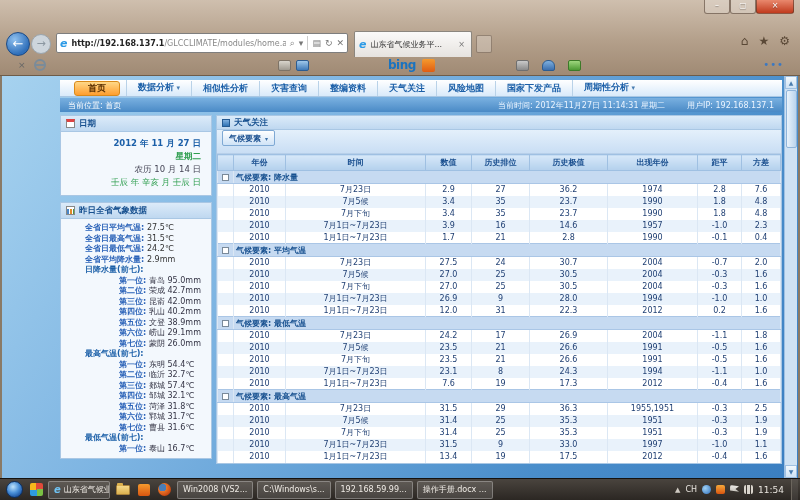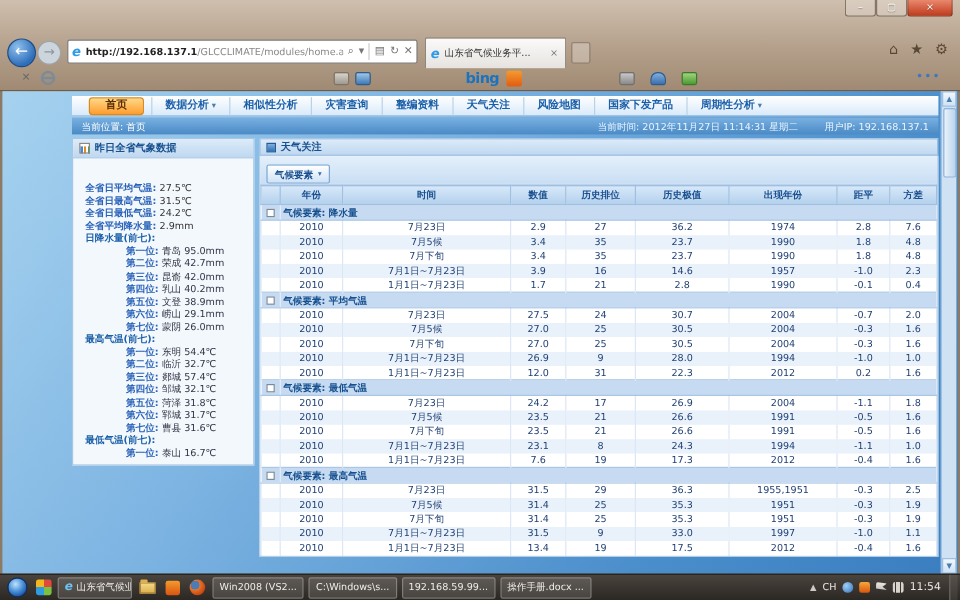--- a/index.html
+++ b/index.html
@@ -97,37 +97,37 @@
                 background:linear-gradient(#fff,#fff) , #cde;
                 border:1px solid #888;
                 background-image:linear-gradient(90deg,#4a86c8 2px,transparent 2px,transparent 3px,#e08a2a 3px,#e08a2a 5px,transparent 5px,transparent 6px,#4a9a4a 6px);
                 background-size:9px 7px; background-position:0 2px; background-repeat:no-repeat; background-color:#fff; }
   .cal-body { padding:5px 10px 6px 6px; text-align:right; font-size:8.5px; line-height:13px; }
   .c-l1 { color:#1b5fa8; font-weight:bold; }
   .c-l2 { color:#2e9e4f; font-weight:bold; }
   .c-l3 { color:#445; }
   .c-l4 { color:#2e9e4f; }
 
-  .stats-body { padding:4px 4px 4px 10px; font-size:8px; line-height:10.5px;margin-top:16px; }
+  .stats-body { padding:4px 4px 4px 24px; font-size:8px; line-height:10.5px; }
   .stat-line { white-space:nowrap; }
   .stat-label { color:#2a62b8; font-weight:bold; }
   .stat-value { color:#333; }
   .sec-head { color:#1b5fa8; font-weight:bold; }
   .rank-line { padding-left:34px; white-space:nowrap; }
   .rank-label { color:#2a62b8; font-weight:bold; }
   .rank-value { color:#334; }
 
   
   .main { flex:1; min-width:0; }
   .main-hd { height:15px; background:linear-gradient(#dcebf9,#bfd8f0); border:1px solid #a9c7e4;
              display:flex; align-items:center; padding:0 5px; font-size:8.5px; font-weight:bold; color:#17508f; }
   .sec-icon { width:8px; height:8px; background:linear-gradient(#7fb0e0,#2e72b4); border:1px solid #245a92; margin-right:4px; }
   .main-body { background:#fff; border:1px solid #a9c7e4; border-top:none; }
   .toolbar { height:24px; background:linear-gradient(#e4f0fb,#c9def4); border-bottom:1px solid #b7cfe9;
-             display:flex; align-items:flex-end; padding:0 5px; }
+             display:flex; align-items:flex-start; padding:0 5px; }
   .tool-btn { height:16px; background:linear-gradient(#ffffff,#cfe3f7); border:1px solid #7fa9d4; border-radius:2px;
               font-size:8px; color:#1a4f8f; font-weight:bold; display:flex; align-items:center; padding:0 6px; gap:4px; }
   .tool-btn .arr { font-size:6px; color:#3a6ea5; }
 
   table.grid { width:100%; border-collapse:collapse; table-layout:fixed; }
   .grid th { height:16px; background:linear-gradient(#d7e8f9,#b3d0ec); border:1px solid #9fc0e2;
              font-size:8px; color:#1a4f8f; font-weight:bold; }
   .grid td { height:12px; font-size:8px; color:#1f3f73; text-align:center; border-left:1px solid #dbe7f4;
              border-right:1px solid #dbe7f4; white-space:nowrap; overflow:hidden; }
   tr.g-row td { height:13px; background:#c6daf1; border-top:1px solid #aac6e6; border-bottom:1px solid #aac6e6; }
@@ -250,20 +250,32 @@
         <span>当前位置: 首页</span>
         <span class="bc-right">
           <span>当前时间: 2012年11月27日 11:14:31 星期二</span>
           <span>用户IP: 192.168.137.1</span>
         </span>
       </div>
 
       <div class="content">
 
         <div class="sidebar">
+          <div class="panel">
+            <div class="panel-hd">
+              <span class="cal-icon"></span>
+              <span>日期</span>
+            </div>
+            <div class="cal-body">
+              <div class="c-l1">2012 年 11 月 27 日</div>
+              <div class="c-l2">星期二</div>
+              <div class="c-l3">农历 10 月 14 日</div>
+              <div class="c-l4">壬辰 年 辛亥 月 壬辰 日</div>
+            </div>
+          </div>
 
           <div class="panel">
             <div class="panel-hd">
               <span class="chart-icon"></span>
               <span>昨日全省气象数据</span>
             </div>
             <div class="stats-body">
                 <div class="stat-line"><span class="stat-label">全省日平均气温: </span><span class="stat-value">27.5℃</span></div>
                 <div class="stat-line"><span class="stat-label">全省日最高气温: </span><span class="stat-value">31.5℃</span></div>
                 <div class="stat-line"><span class="stat-label">全省日最低气温: </span><span class="stat-value">24.2℃</span></div>

